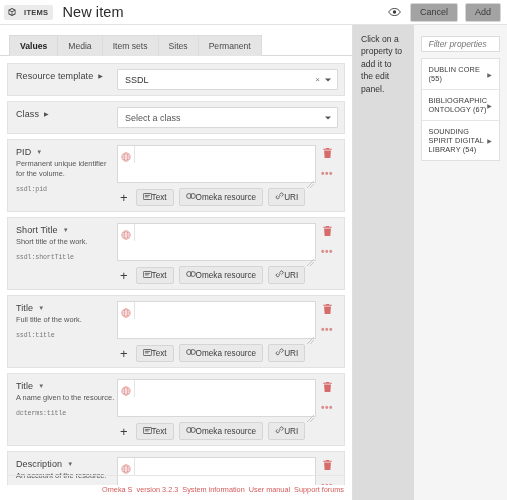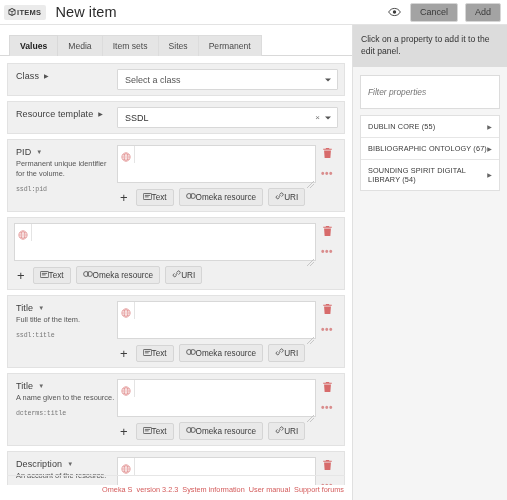--- a/index.html
+++ b/index.html
@@ -14,21 +14,21 @@
 
   
   .header {
     height: 25px; flex: 0 0 25px;
     display: flex; align-items: center;
     padding: 0 6px 0 4px;
     background: #ffffff;
     border-bottom: 1px solid #e3e3e3;
   }
   .items-badge {
-    display: inline-flex; align-items: center; gap: 1px;
+    display: inline-flex; align-items: center; gap: 8px;
     background: #ebebeb;
     padding: 3px 5px 3px 4px;
     border-radius: 2px;
     font-size: 7.5px;
     letter-spacing: .3px;
     color: #3a3a3a;
     font-weight: bold;
   }
   .items-badge svg { display: block; }
   .page-title {
@@ -205,33 +205,33 @@
     padding: 3px 6px;
     cursor: pointer; line-height: 1.1;
     white-space: nowrap;
   }
 
   
   .sidebar {
     flex: 1;
     background: #f5f5f5;
     border-left: 1px solid #e0e0e0;
-    display: flex; flex-direction: column;
+    display: flex; flex-direction: row;
     min-width: 0;
   }
   .sidebar-note {
     background: #dcdcdc;
     color: #333333;
     font-size: 8.6px;
     line-height: 1.45;
     padding: 8px 8px 9px 8px;
   }
   .sidebar-inner { padding: 8px 7px 0 7px; }
   .filter-input {
-    width: 100%; height: 34px;
+    width: 100%; height: 16px;
     font-family: "Liberation Sans", sans-serif;
     font-size: 8.4px;
     font-style: italic;
     color: #8a8a8a;
     background: #ffffff;
     border: 1px solid #dcdcdc;
     padding: 0 7px;
     outline: none;
   }
   .vocab-list { margin-top: 6px; border: 1px solid #e0e0e0; background:#ffffff; }
@@ -303,43 +303,43 @@
         <div class="tab">Item sets</div>
         <div class="tab">Sites</div>
         <div class="tab">Permanent</div>
       </div>
 
       <div class="form-area">
 
         <div class="field-block">
           <div class="field-label-col">
             <div class="field-label">
-              <span>Class</span>
-              <span class="arrow-right">▶</span>
-            </div>
-          </div>
-          <div class="field-input-col">
-            <div class="sel-fake placeholder">
-              <span>Select a class</span>
-              <span class="sel-caret"></span>
-            </div>
-          </div>
-        </div>
-
-        <div class="field-block">
-          <div class="field-label-col">
-            <div class="field-label">
               <span>Resource template</span>
               <span class="arrow-right">▶</span>
             </div>
           </div>
           <div class="field-input-col">
             <div class="sel-fake">
               <span>SSDL</span>
               <span class="sel-x">×</span>
+              <span class="sel-caret"></span>
+            </div>
+          </div>
+        </div>
+
+        <div class="field-block">
+          <div class="field-label-col">
+            <div class="field-label">
+              <span>Class</span>
+              <span class="arrow-right">▶</span>
+            </div>
+          </div>
+          <div class="field-input-col">
+            <div class="sel-fake placeholder">
+              <span>Select a class</span>
               <span class="sel-caret"></span>
             </div>
           </div>
         </div>
 
         <div class="field-block">
           <div class="field-label-col">
             <div class="field-label">
               <span>PID</span>
               <span class="caret">▼</span>
@@ -409,20 +409,28 @@
                       <path d="M4.5 6.8L7.5 3.4M3.2 4.2L2 5.4a2 2 0 002.8 2.8l1.2-1.2M8.8 5.8L10 4.6A2 2 0 107.2 1.8L6 3" fill="none" stroke="#444" stroke-width="1.1"></path>
                     </svg>
                 </span>
                 <span>URI</span>
               </button>
             </div>
           </div>
         </div>
 
         <div class="field-block">
+          <div class="field-label-col">
+            <div class="field-label">
+              <span>Short Title</span>
+              <span class="caret">▼</span>
+            </div>
+            <div class="field-desc">Short title of the work.</div>
+            <div class="field-term">ssdl:shortTitle</div>
+          </div>
           <div class="field-input-col">
             <div class="value-wrap">
               <div class="value-main">
                 <div class="value-box">
                   <div class="lang-cell">
                     <span>
                       <svg width="10" height="10" viewBox="0 0 16 16">
                         <circle cx="8" cy="8" r="6.6" fill="none" stroke="#e08c8c" stroke-width="1.3"></circle>
                         <ellipse cx="8" cy="8" rx="3" ry="6.6" fill="none" stroke="#e08c8c" stroke-width="1.1"></ellipse>
                         <path d="M1.4 8h13.2M2.4 4.6h11.2M2.4 11.4h11.2" stroke="#e08c8c" stroke-width="1.1" fill="none"></path>
@@ -483,21 +491,21 @@
             </div>
           </div>
         </div>
 
         <div class="field-block">
           <div class="field-label-col">
             <div class="field-label">
               <span>Title</span>
               <span class="caret">▼</span>
             </div>
-            <div class="field-desc">Full title of the item.</div>
+            <div class="field-desc">Full title of the work.</div>
             <div class="field-term">ssdl:title</div>
           </div>
           <div class="field-input-col">
             <div class="value-wrap">
               <div class="value-main">
                 <div class="value-box">
                   <div class="lang-cell">
                     <span>
                       <svg width="10" height="10" viewBox="0 0 16 16">
                         <circle cx="8" cy="8" r="6.6" fill="none" stroke="#e08c8c" stroke-width="1.3"></circle>

